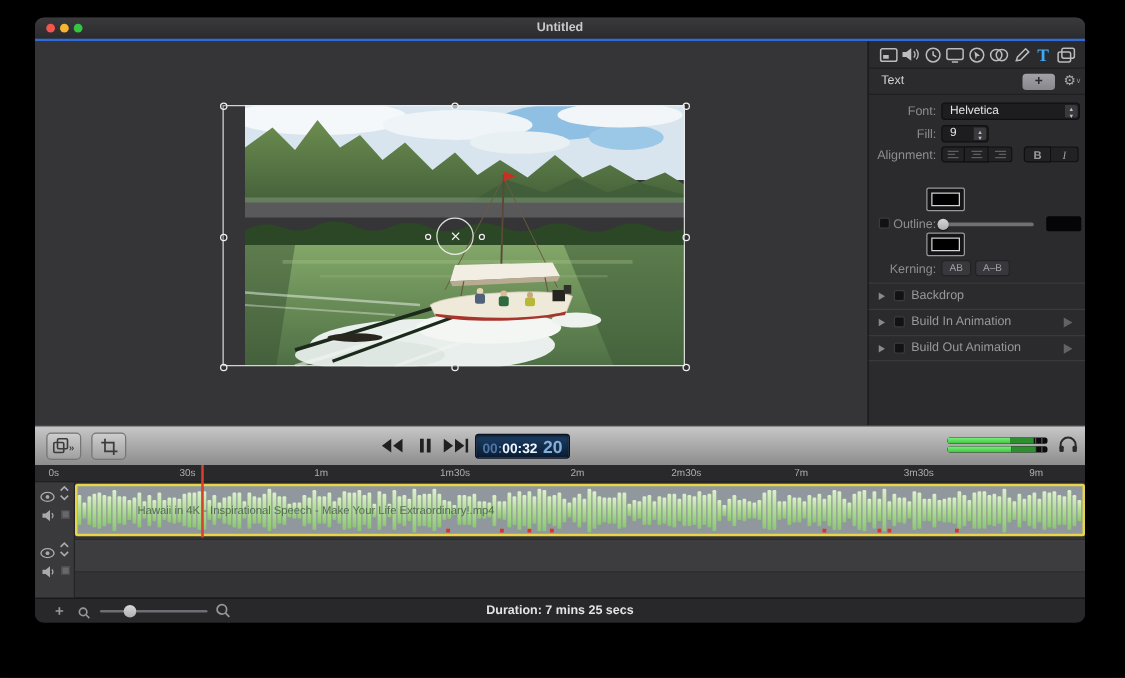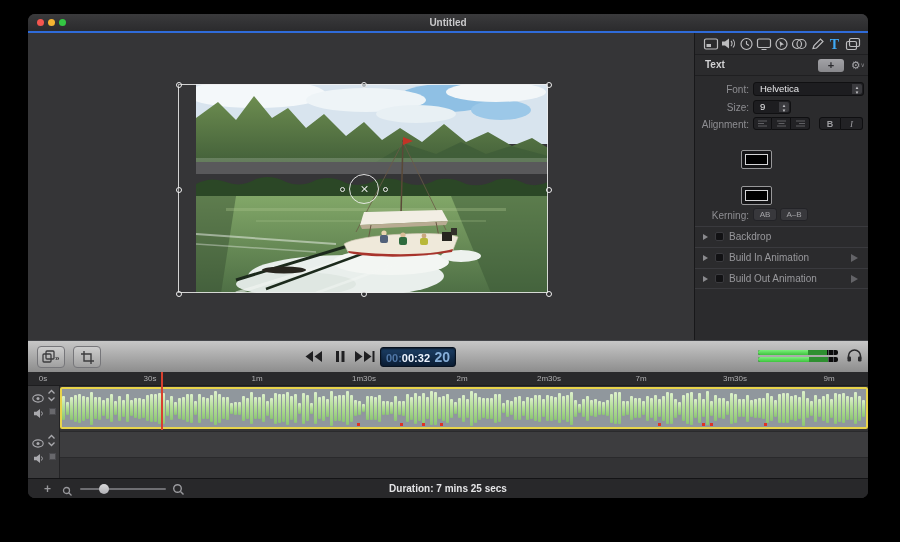--- a/index.html
+++ b/index.html
@@ -26,21 +26,21 @@
   .cw-x:before,.cw-x:after { content:""; position:absolute; left:3.5px; top:0; width:1.2px; height:8px; background:#f2f2f2; }
   .cw-x:before { transform:rotate(45deg);} .cw-x:after { transform:rotate(-45deg);}
   .cw-dot { position:absolute; width:5px; height:5px; border:1px solid #f0f0f0; border-radius:50%; background:rgba(30,30,30,.25); top:-2.5px; }
   .cw-dot.l { left:-24px; } .cw-dot.r { left:19px; }
 
   
   .inspector { position:absolute; left:666px; top:19px; width:174px; height:307px; background:#2b2b2d; border-left:1px solid #18181a; font-size:10px; }
   .iconrow { position:absolute; left:0; top:0; right:0; height:22px; display:flex; align-items:center; justify-content:space-between; padding:0 7px; border-bottom:1px solid #1f1f21; }
   .tabicon { width:17px; height:15px; display:flex; align-items:center; justify-content:center; }
   .panelhead { position:absolute; left:0; top:22px; right:0; height:21px; border-bottom:1px solid #1f1f21; }
-  .paneltitle { position:absolute; left:10px; top:4px; font-size:10px; font-weight:bold; color:#d2d2d4; }
+  .paneltitle { position:absolute; left:10px; top:4px; font-size:10px; font-weight:normal; color:#d2d2d4; }
   .addbtn { position:absolute; right:24px; top:4px; width:26px; height:13px; background:linear-gradient(#a2a2a6,#88888c); border-radius:3px; color:#2a2a2e; font-size:11px; line-height:12px; text-align:center; font-weight:bold; }
   .gear { position:absolute; right:3px; top:3px; color:#a6a6aa; font-size:11px; line-height:14px; font-family:"DejaVu Sans",sans-serif; }
   .gear .chev { font-size:6px; vertical-align:2px; color:#8a8a8e; }
 
   .frow { position:absolute; left:0; right:0; height:15px; }
   .flabel { position:absolute; left:0; width:54px; text-align:right; color:#8e8e92; font-size:10px; line-height:15px; }
   .dropdown { position:absolute; left:58px; top:0; height:14px; background:#1d1d20; border:1px solid #101012; border-radius:3px; color:#e6e6e8; font-size:9.5px; line-height:12px; padding:0 14px 0 6px; }
   .stepper { position:absolute; right:1px; top:1px; bottom:1px; width:10px; background:#3a3a3e; border-radius:0 2px 2px 0; color:#c0c0c4; font-size:4.5px; line-height:5px; text-align:center; padding-top:1px; }
   .checkbox { position:absolute; width:9px; height:9px; background:#121214; border:1px solid #3a3a3e; border-radius:2px; top:2px; }
   .seg { position:absolute; top:0; height:13px; display:flex; }
@@ -266,21 +266,21 @@
 
     <div class="frow" style="top:49px">
       <span class="flabel">Font:</span>
       <div class="dropdown" style="right:4px">
         <span>Helvetica</span>
         <span class="stepper">▲<br>▼</span>
       </div>
     </div>
 
     <div class="frow" style="top:67px">
-      <span class="flabel">Size:</span>
+      <span class="flabel">Fill:</span>
       <div class="dropdown" style="width:38px">
         <span>9</span>
         <span class="stepper">▲<br>▼</span>
       </div>
     </div>
 
     <div class="frow" style="top:84px">
       <span class="flabel">Alignment:</span>
       <div class="seg" style="left:58px">
         <div class="segbtn">
@@ -314,20 +314,27 @@
       <div class="seg" style="left:124px">
         <div class="segbtn" style="width:22px;font-weight:bold;font-size:9px">B</div>
         <div class="segbtn" style="width:22px;font-style:italic;font-family:'Liberation Serif',serif;font-size:9px">I</div>
       </div>
     </div>
 
     <div class="swatch" style="top:117px">
         <div class="inner"></div>
       </div>
 
+    <div class="frow" style="top:139px">
+      <div class="checkbox" style="left:8px"></div>
+      <span class="flabel">Outline:</span>
+      <div class="slidertrack"></div>
+      <div class="sliderknob"></div>
+      <div class="valuebox"></div>
+    </div>
     <div class="swatch" style="top:153px">
         <div class="inner"></div>
       </div>
 
     <div class="frow" style="top:175px">
       <span class="flabel">Kerning:</span>
       <div class="kernbtn" style="left:58px;width:24px">AB</div>
       <div class="kernbtn" style="left:85px;width:28px">A–B</div>
     </div>
 
@@ -623,20 +630,21 @@
           <div class="wbar" style="height: 19px;"></div>
           <div class="wbar" style="height: 31px;"></div>
           <div class="wbar" style="height: 28px;"></div>
           <div class="wbar" style="height: 30px;"></div>
           <div class="wbar" style="height: 24px;"></div>
           <div class="wbar" style="height: 23px;"></div>
           <div class="wbar" style="height: 32px;"></div>
           <div class="wbar" style="height: 25px;"></div>
           <div class="wbar" style="height: 17px;"></div>
         </div>
+      <span class="clipname">Hawaii in 4K - Inspirational Speech - Make Your Life Extraordinary!.mp4</span>
     <div class="kftick" style="left: 295px;"></div>
         <div class="kftick" style="left: 338px;"></div>
         <div class="kftick" style="left: 360px;"></div>
         <div class="kftick" style="left: 378px;"></div>
         <div class="kftick" style="left: 596px;"></div>
         <div class="kftick" style="left: 640px;"></div>
         <div class="kftick" style="left: 648px;"></div>
         <div class="kftick" style="left: 702px;"></div>
       </div>
 

